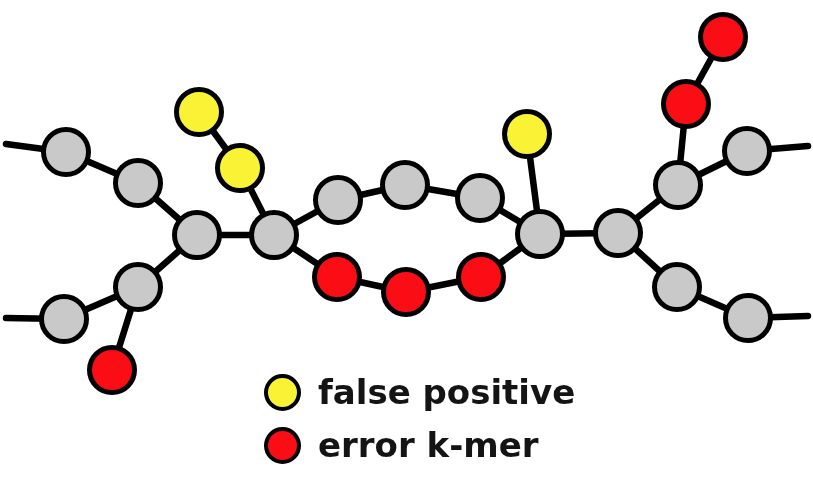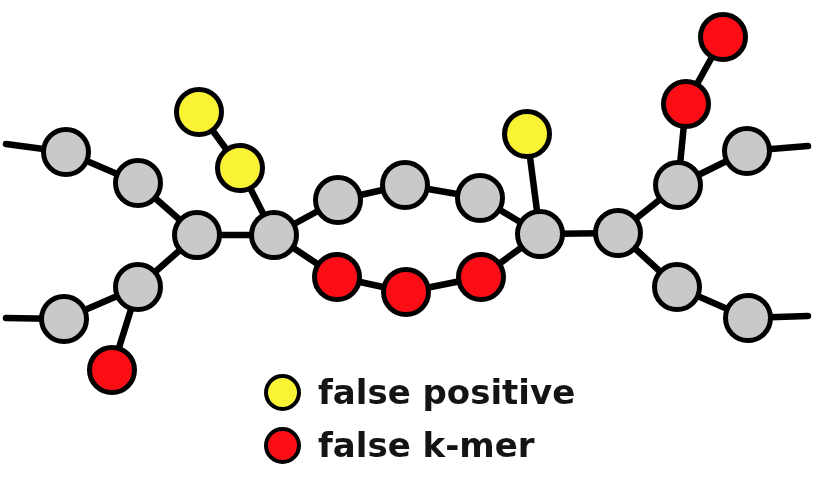--- a/index.html
+++ b/index.html
@@ -107,16 +107,16 @@
       <circle cx="748" cy="318" r="22.5" fill="#c9c9c9" stroke="#000000" stroke-width="5"></circle>
     </svg>
 
   <div class="legend">
     <div class="legend-row">
       <span class="legend-swatch" style="background: rgb(250, 243, 53);"></span>
       <span class="legend-label">false positive</span>
     </div>
     <div class="legend-row">
       <span class="legend-swatch" style="background: rgb(251, 13, 22);"></span>
-      <span class="legend-label">false k-mer</span>
+      <span class="legend-label">error k-mer</span>
     </div>
   </div>
 </div>
 
 </body></html>

